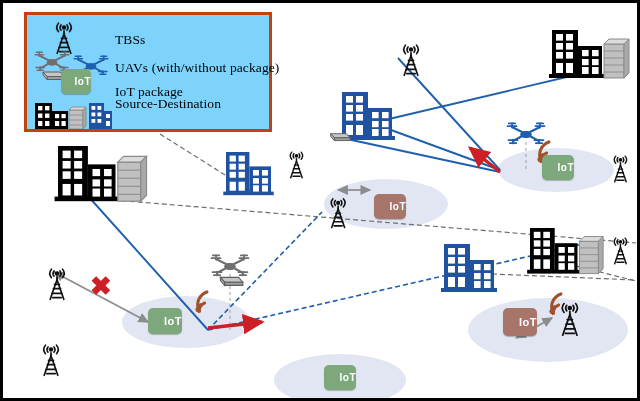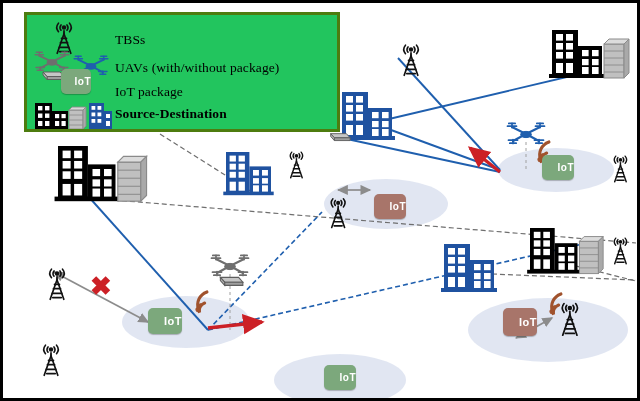--- a/index.html
+++ b/index.html
@@ -9,23 +9,23 @@
     position:relative;
     width:640px;height:401px;
     background:#ffffff;
     box-sizing:border-box;
     overflow:hidden;
   }
   #canvas{position:absolute;left:0;top:0;width:640px;height:401px;}
   #legend{
     position:absolute;
     left:24px;top:12px;
-    width:316px;height:120px;
-    background:#22c55e;
-    border:3px solid #4d7c0f;
+    width:248px;height:120px;
+    background:#7dd3fc;
+    border:3px solid #c2410c;
     box-sizing:border-box;
     z-index:30;
   }
   .legend-row{
     position:absolute;
     left:0;width:100%;
     height:26px;
     display:flex;align-items:center;
   }
   .legend-label{
@@ -422,21 +422,21 @@
     <div id="legend-rows">
         <div class="legend-row" style="top: 12px;">
           <span class="legend-label">TBSs</span>
         </div>
         <div class="legend-row" style="top: 40px; padding-left: 11px;">
           <span class="legend-label">UAVs (with/without package)</span>
         </div>
         <div class="legend-row" style="top: 64px;">
           <span class="legend-label">IoT package</span>
         </div>
-        <div class="legend-row" style="top: 86px; font-weight: bold;">
+        <div class="legend-row" style="top: 76px;">
           <span class="legend-label">Source-Destination</span>
         </div>
       </div>
 
     <div class="iot-box" style="left:34px;top:54px;width:30px;height:25px;background:#7CA87C;font-size:10px;z-index:25;">
       <span>IoT</span>
     </div>
   </div>
 
 </div>

